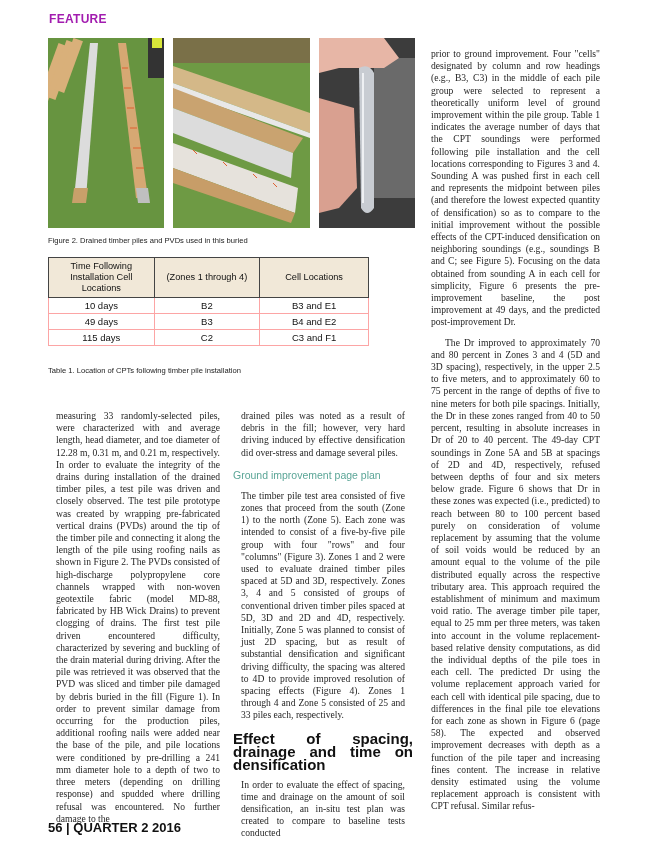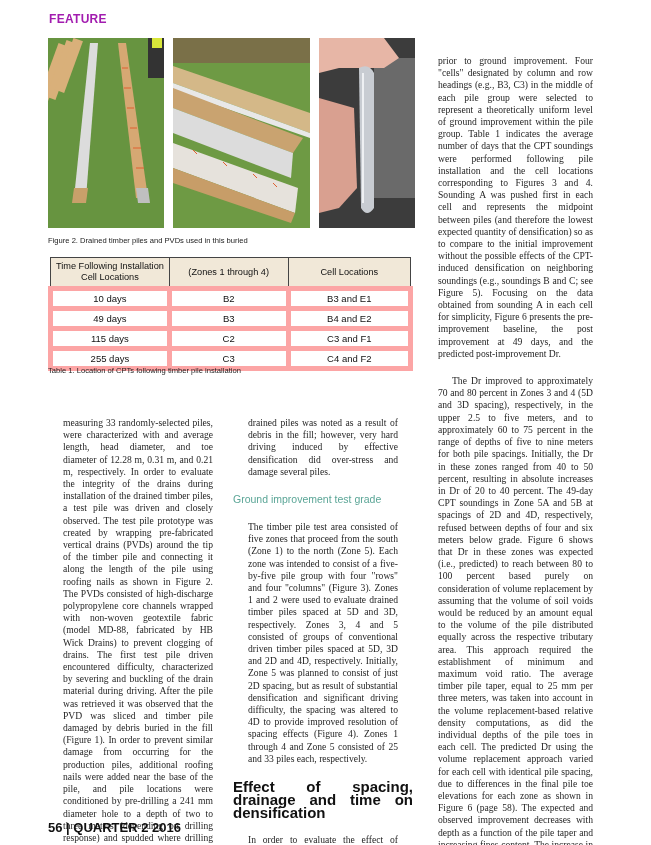--- a/index.html
+++ b/index.html
@@ -7,25 +7,25 @@
   .section-label { position: absolute; left: 49px; top: 12px; font-family: "Liberation Sans", sans-serif; font-weight: bold; font-size: 12px; letter-spacing: 0.3px; color: #a21caf; }
   .photo { position: absolute; top: 38px; height: 190px; overflow: hidden; }
   .photo svg { width: 100%; height: 100%; display: block; }
   .p1 { left: 48px; width: 116px; }
   .p2 { left: 173px; width: 137px; }
   .p3 { left: 319px; width: 96px; }
   .caption { position: absolute; font-family: "Liberation Sans", sans-serif; font-size: 7.6px; color: #222; }
   .caption b { font-weight: normal; }
   .fig-caption { left: 48px; top: 236px; }
   .tab-caption { left: 48px; top: 366px; text-align: center; }
-  table.cpt { position: absolute; left: 48px; top: 257px; width: 365px; border-collapse: collapse; font-family: "Liberation Sans", sans-serif; font-size: 9.5px; color: #111; }
+  table.cpt { position: absolute; left: 48px; top: 257px; width: 321px; border-collapse: collapse; font-family: "Liberation Sans", sans-serif; font-size: 9.5px; color: #111; }
   table.cpt th { background: #f1e8d8; font-weight: normal; font-size: 9.2px; padding: 3px 2px; border: 1px solid #444; line-height: 11px; }
-  table.cpt td { text-align: center; border: 5px solid #fca5a5; padding: 0; height: 15px; line-height: 15px; }
+  table.cpt td { text-align: center; border: 1px solid #fca5a5; padding: 0; height: 15px; line-height: 15px; }
   .col { position: absolute; font-size: 9.6px; line-height: 12.2px; text-align: justify; color: #1f1f1f; }
-  .col p { margin: 15px; }
+  .col p { margin: 8px; }
   .c1 { left: 48px; top: 402px; width: 180px; }
   .c2 { left: 233px; top: 402px; width: 180px; }
   .c3 { left: 423px; top: 40px; width: 185px; }
   .h-teal { font-family: "Liberation Sans", sans-serif; color: #5aa596; font-size: 10.5px; margin: 10px 0 0 0; line-height: 13px; }
   .h-black { font-family: "Liberation Sans", sans-serif; color: #111; font-weight: bold; font-size: 15px; margin: 10px 0 0 0; line-height: 13px; }
   .indent { text-indent: 14px; }
   .footer { position: absolute; left: 48px; top: 820px; font-family: "Liberation Sans", sans-serif; font-weight: bold; font-size: 13px; color: #111; }
 </style>
 </head>
 <body>
@@ -107,39 +107,34 @@
     <tr>
       <td>49 days</td>
       <td>B3</td>
       <td>B4 and E2</td>
     </tr>
     <tr>
       <td>115 days</td>
       <td>C2</td>
       <td>C3 and F1</td>
     </tr>
-    <tr>
-      <td>255 days</td>
-      <td>C3</td>
-      <td>C4 and F2</td>
-    </tr>
   </tbody>
 </table>
 
 <div class="caption tab-caption">
   <b>Table 1.</b><span> Location of CPTs following timber pile installation</span>
 </div>
 
 <div class="col c1">
   <p>measuring 33 randomly-selected piles, were characterized with and average length, head diameter, and toe diameter of 12.28 m, 0.31 m, and 0.21 m, respectively. In order to evaluate the integrity of the drains during installation of the drained timber piles, a test pile was driven and closely observed. The test pile prototype was created by wrapping pre-fabricated vertical drains (PVDs) around the tip of the timber pile and connecting it along the length of the pile using roofing nails as shown in Figure 2. The PVDs consisted of high-discharge polypropylene core channels wrapped with non-woven geotextile fabric (model MD-88, fabricated by HB Wick Drains) to prevent clogging of drains. The first test pile driven encountered difficulty, characterized by severing and buckling of the drain material during driving. After the pile was retrieved it was observed that the PVD was sliced and timber pile damaged by debris buried in the fill (Figure 1). In order to prevent similar damage from occurring for the production piles, additional roofing nails were added near the base of the pile, and pile locations were conditioned by pre-drilling a 241 mm diameter hole to a depth of two to three meters (depending on drilling response) and spudded where drilling refusal was encountered. No further damage to the</p>
 </div>
 
 <div class="col c2">
   <p>drained piles was noted as a result of debris in the fill; however, very hard driving induced by effective densification did over-stress and damage several piles.</p>
-  <div class="h-teal">Ground improvement test grade</div>
+  <div class="h-teal">Ground improvement page plan</div>
   <p>The timber pile test area consisted of five zones that proceed from the south (Zone 1) to the north (Zone 5). Each zone was intended to consist of a five-by-five pile group with four "rows" and four "columns" (Figure 3). Zones 1 and 2 were used to evaluate drained timber piles spaced at 5D and 3D, respectively. Zones 3, 4 and 5 consisted of groups of conventional driven timber piles spaced at 5D, 3D and 2D and 4D, respectively. Initially, Zone 5 was planned to consist of just 2D spacing, but as result of substantial densification and significant driving difficulty, the spacing was altered to 4D to provide improved resolution of spacing effects (Figure 4). Zones 1 through 4 and Zone 5 consisted of 25 and 33 piles each, respectively.</p>
   <div class="h-black">Effect of spacing, drainage and time on densification</div>
   <p>In order to evaluate the effect of spacing, time and drainage on the amount of soil densification, an in-situ test plan was created to compare to baseline tests conducted</p>
 </div>
 
 <div class="col c3">
   <p>prior to ground improvement. Four "cells" designated by column and row headings (e.g., B3, C3) in the middle of each pile group were selected to represent a theoretically uniform level of ground improvement within the pile group. Table 1 indicates the average number of days that the CPT soundings were performed following pile installation and the cell locations corresponding to Figures 3 and 4. Sounding A was pushed first in each cell and represents the midpoint between piles (and therefore the lowest expected quantity of densification) so as to compare to the initial improvement without the possible effects of the CPT-induced densification on neighboring soundings (e.g., soundings B and C; see Figure 5). Focusing on the data obtained from sounding A in each cell for simplicity, Figure 6 presents the pre-improvement baseline, the post improvement at 49 days, and the predicted post-improvement Dr.</p>
   <p class="indent">The Dr improved to approximately 70 and 80 percent in Zones 3 and 4 (5D and 3D spacing), respectively, in the upper 2.5 to five meters, and to approximately 60 to 75 percent in the range of depths of five to nine meters for both pile spacings. Initially, the Dr in these zones ranged from 40 to 50 percent, resulting in absolute increases in Dr of 20 to 40 percent. The 49-day CPT soundings in Zone 5A and 5B at spacings of 2D and 4D, respectively, refused between depths of four and six meters below grade. Figure 6 shows that Dr in these zones was expected (i.e., predicted) to reach between 80 to 100 percent based purely on consideration of volume replacement by assuming that the volume of soil voids would be reduced by an amount equal to the volume of the pile distributed equally across the respective tributary area. This approach required the establishment of minimum and maximum void ratio. The average timber pile taper, equal to 25 mm per three meters, was taken into account in the volume replacement-based relative density computations, as did the individual depths of the pile toes in each cell. The predicted Dr using the volume replacement approach varied for each cell with identical pile spacing, due to differences in the final pile toe elevations for each zone as shown in Figure 6 (page 58). The expected and observed improvement decreases with depth as a function of the pile taper and increasing fines content. The increase in relative density estimated using the volume replacement approach is consistent with CPT refusal. Similar refus-</p>
 </div>
 

